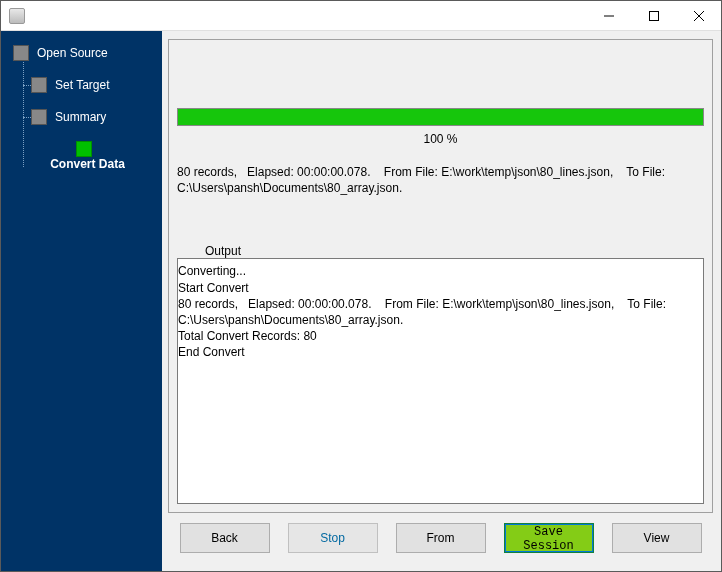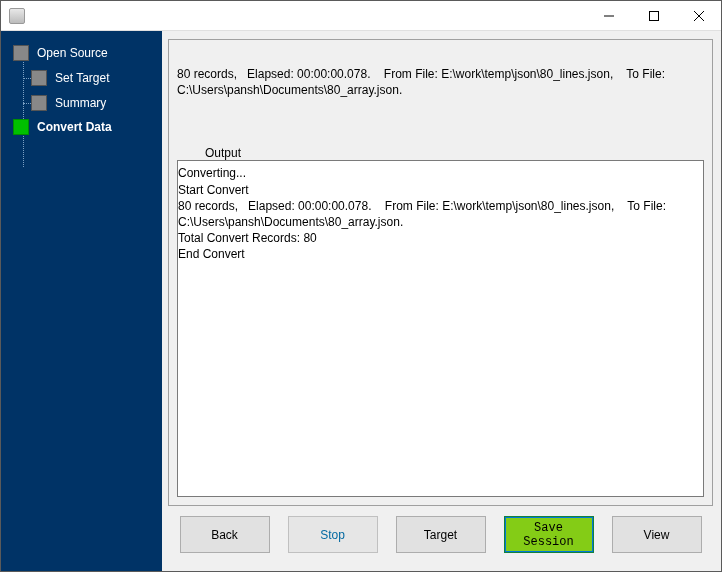--- a/index.html
+++ b/index.html
@@ -64,21 +64,21 @@
   }
   .nav-item {
     display: flex;
     align-items: center;
     padding: 4px 0 4px 12px;
     font-size: 12px;
     cursor: pointer;
     position: relative;
     height: 24px;
   }
-  .nav-item.child { padding-left: 30px; margin-top: 1px; }
+  .nav-item.child { padding-left: 30px; margin-top: 8px; }
   .nav-item.child::before {
     content:"";
     position:absolute;
     left:22px; top:50%;
     width:8px; border-top:1px dotted #7aa0c4;
   }
   .nav-box {
     width: 16px; height: 16px;
     background: #888;
     border: 1px solid #555;
@@ -148,21 +148,21 @@
   }
 
   .button-row {
     display: flex;
     justify-content: center;
     gap: 18px;
     padding: 10px 6px 10px 6px;
   }
   .btn {
     width: 90px;
-    height: 37px;
+    height: 30px;
     font-size: 12px;
     font-family: inherit;
     background: #e1e1e1;
     border: 1px solid #adadad;
     cursor: pointer;
   }
   .btn:disabled {
     color: #0369a1;
     background: #e6e6e6;
     border-color:#c0c0c0;
@@ -210,42 +210,48 @@
       <span class="nav-label">Open Source</span>
     </div>
     <div class="nav-item child">
       <div class="nav-box"></div>
       <span class="nav-label">Set Target</span>
     </div>
     <div class="nav-item child">
       <div class="nav-box"></div>
       <span class="nav-label">Summary</span>
     </div>
-    <div class="nav-item active" style="">
+    <div class="nav-item active" style="margin-top:8px;flex-direction:column;">
       <div class="nav-box active"></div>
       <span class="nav-label">Convert Data</span>
     </div>
   </div>
 
   <div class="content">
     <div class="panel">
 
+      <div class="progress-wrap">
+        <div class="progress-bar">
+          <div class="progress-fill" style="width: 100%;"></div>
+        </div>
+        <div class="progress-pct">100 %</div>
+      </div>
 
       <div class="status-text">80 records,   Elapsed: 00:00:00.078.    From File: E:\work\temp\json\80_lines.json,    To File: C:\Users\pansh\Documents\80_array.json.</div>
 
       <div class="output-label">Output</div>
       <div class="output-box" id="output-box">Converting...
 Start Convert
 80 records,   Elapsed: 00:00:00.078.    From File: E:\work\temp\json\80_lines.json,    To File: C:\Users\pansh\Documents\80_array.json.
 Total Convert Records: 80
 End Convert</div>
     </div>
 
     <div class="button-row">
       <button class="btn">Back</button>
       <button class="btn" disabled="">Stop</button>
-      <button class="btn">Target</button>
+      <button class="btn">From</button>
       <button class="btn primary">Save Session</button>
       <button class="btn">View</button>
     </div>
   </div>
 
 </div>
 
 </body></html>

